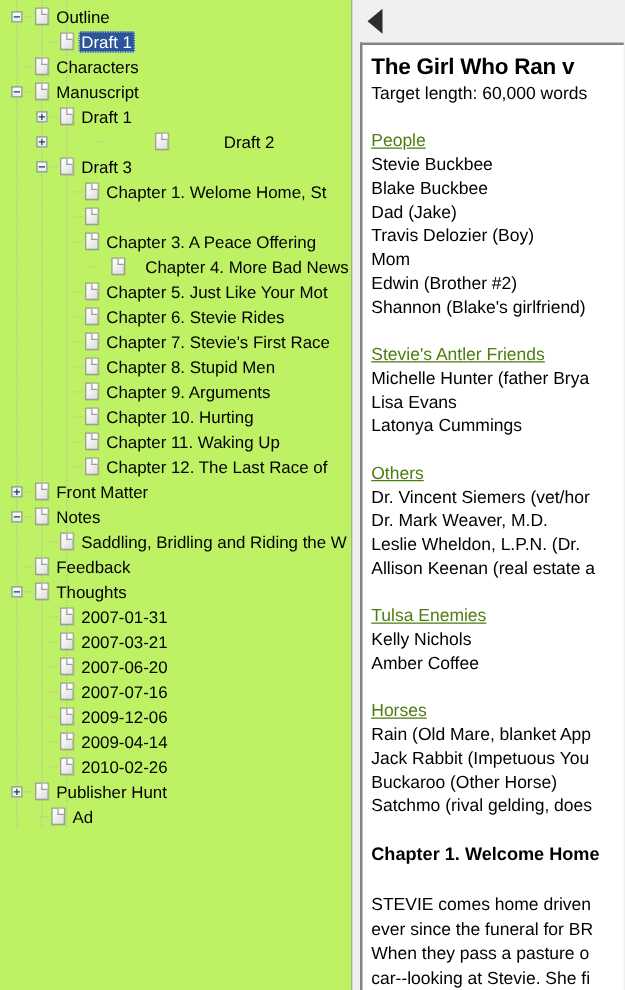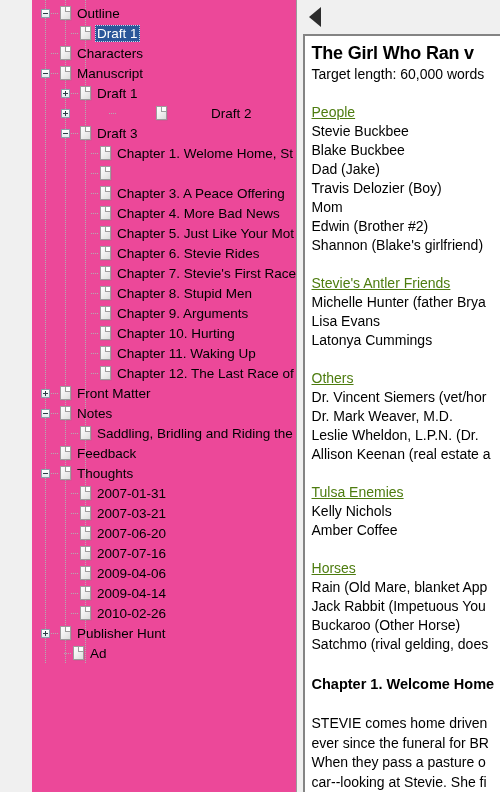--- a/index.html
+++ b/index.html
@@ -21,25 +21,24 @@
     height: 792px;
     display: flex;
     background: #f0f0f0;
   }
 
   
   #tree-pane {
     position: relative;
     width: 282px;
     height: 792px;
-    background: #ec4899;
+    background: #bef264;
     overflow: hidden;
     box-sizing: border-box;
     border-right: 1px solid #9a9a9a;
-    margin-left: 32px;
   }
   #tree-root {
     position: relative;
     padding: 3px 0 0 0;
   }
 
   .tree-row {
     position: relative;
     height: 20px;
     line-height: 20px;
@@ -294,21 +293,21 @@
           <div class="expander-slot"></div>
           <div class="elbow"></div>
           <div class="doc-icon"></div>
         </div>
         <div class="tree-row" style="padding-left: 49px;">
           <div class="expander-slot"></div>
           <div class="elbow"></div>
           <div class="doc-icon"></div>
           <span class="tree-label">Chapter 3. A Peace Offering</span>
         </div>
-        <div class="tree-row" style="padding-left: 49px;">
+        <div class="tree-row" style="padding-left: 49px; justify-content: space-between;">
           <div class="expander-slot"></div>
           <div class="elbow"></div>
           <div class="doc-icon"></div>
           <span class="tree-label">Chapter 4. More Bad News</span>
         </div>
         <div class="tree-row" style="padding-left: 49px;">
           <div class="expander-slot"></div>
           <div class="elbow"></div>
           <div class="doc-icon"></div>
           <span class="tree-label">Chapter 5. Just Like Your Mot</span>
@@ -406,21 +405,21 @@
         <div class="tree-row" style="padding-left: 29px;">
           <div class="expander-slot"></div>
           <div class="elbow"></div>
           <div class="doc-icon"></div>
           <span class="tree-label">2007-07-16</span>
         </div>
         <div class="tree-row" style="padding-left: 29px;">
           <div class="expander-slot"></div>
           <div class="elbow"></div>
           <div class="doc-icon"></div>
-          <span class="tree-label">2009-04-06</span>
+          <span class="tree-label">2009-12-06</span>
         </div>
         <div class="tree-row" style="padding-left: 29px;">
           <div class="expander-slot"></div>
           <div class="elbow"></div>
           <div class="doc-icon"></div>
           <span class="tree-label">2009-04-14</span>
         </div>
         <div class="tree-row" style="padding-left: 29px;">
           <div class="expander-slot"></div>
           <div class="elbow"></div>

